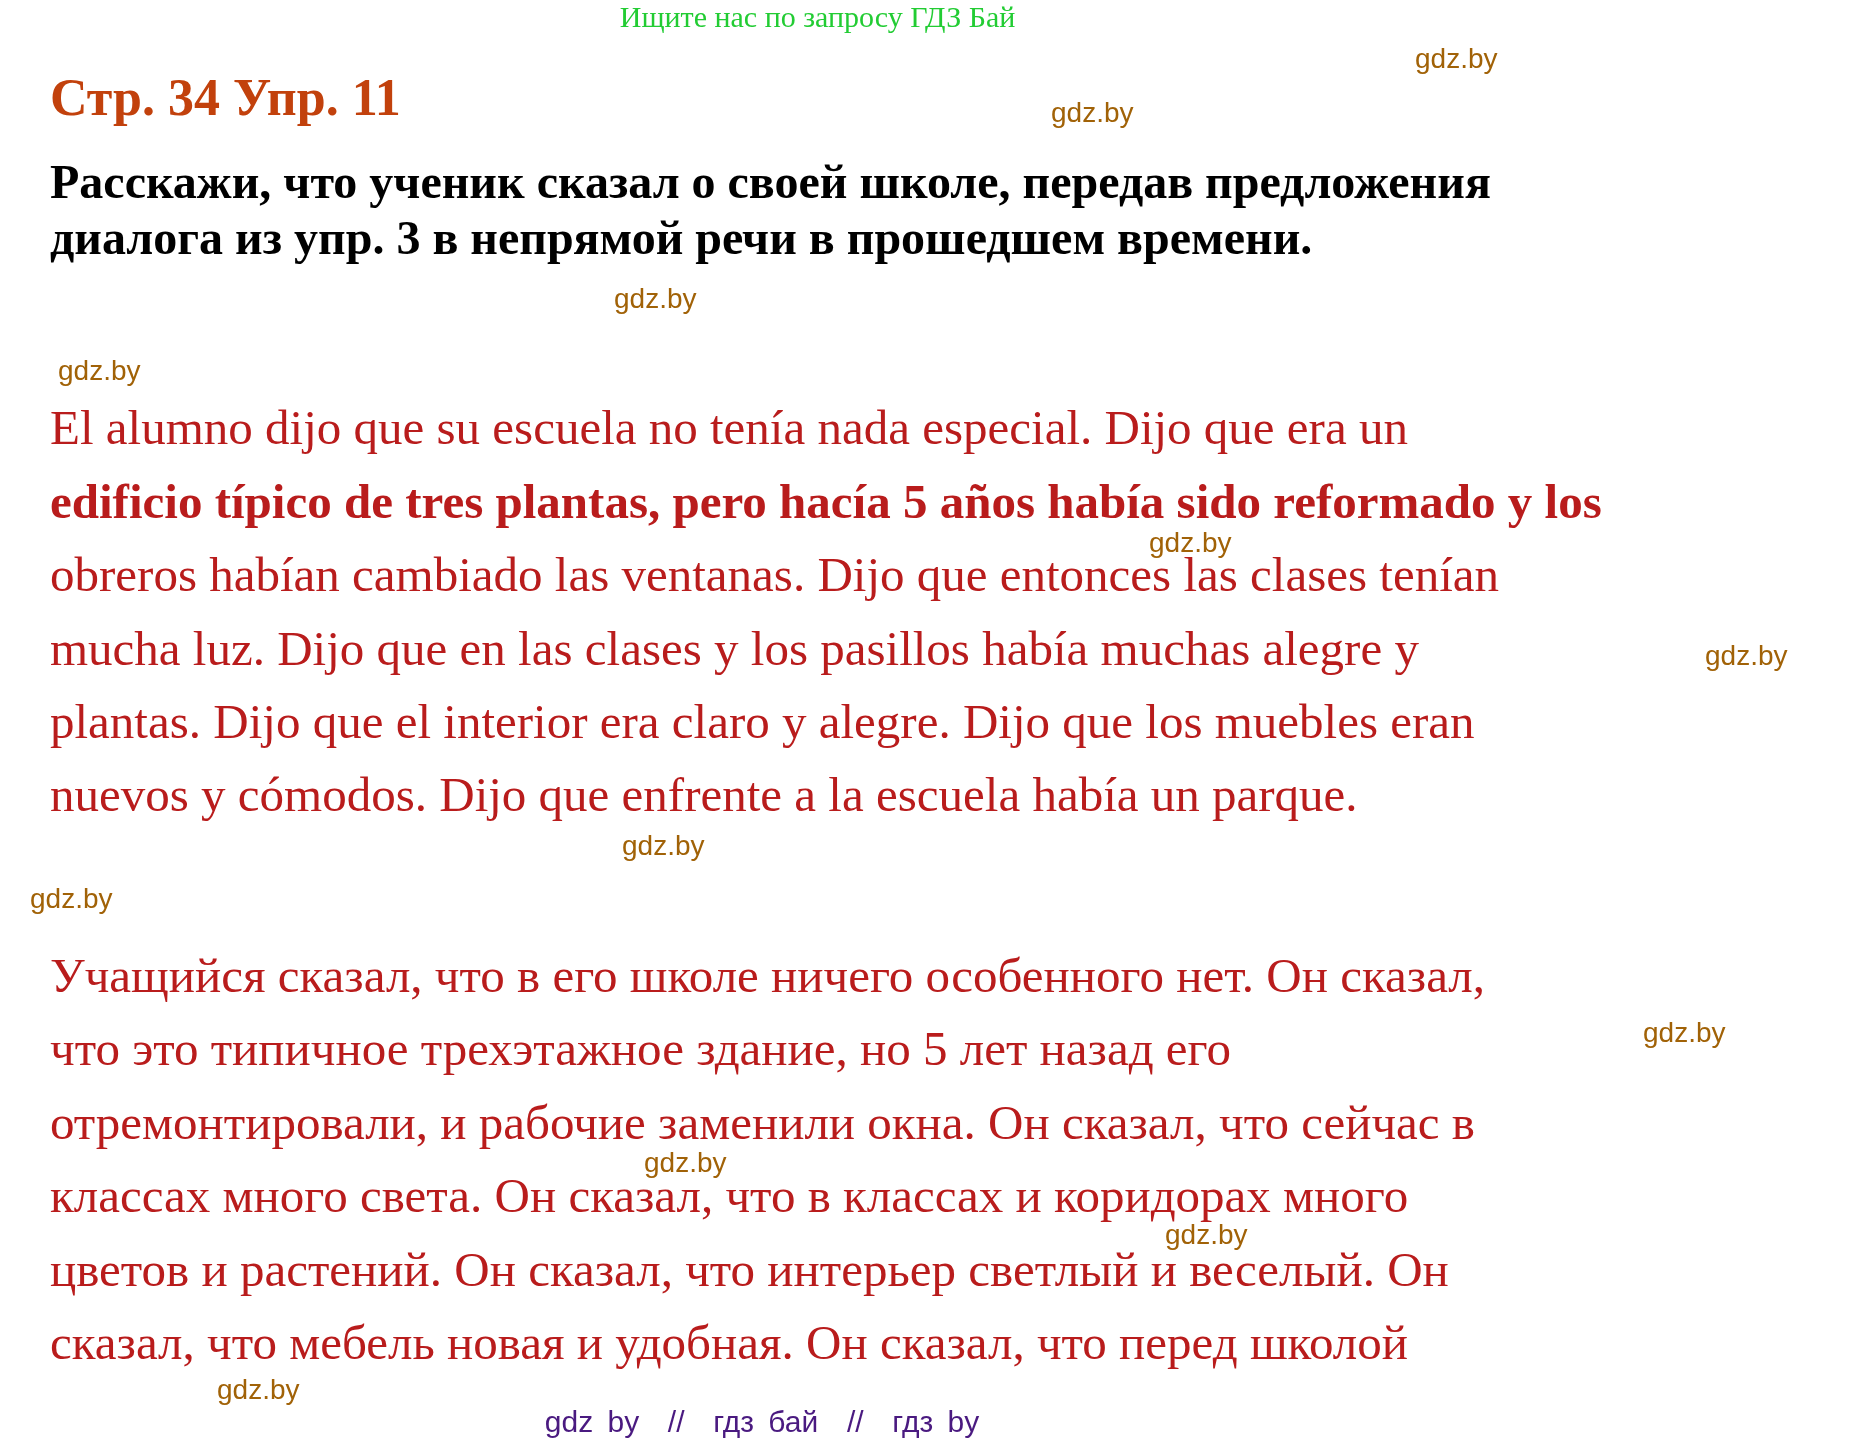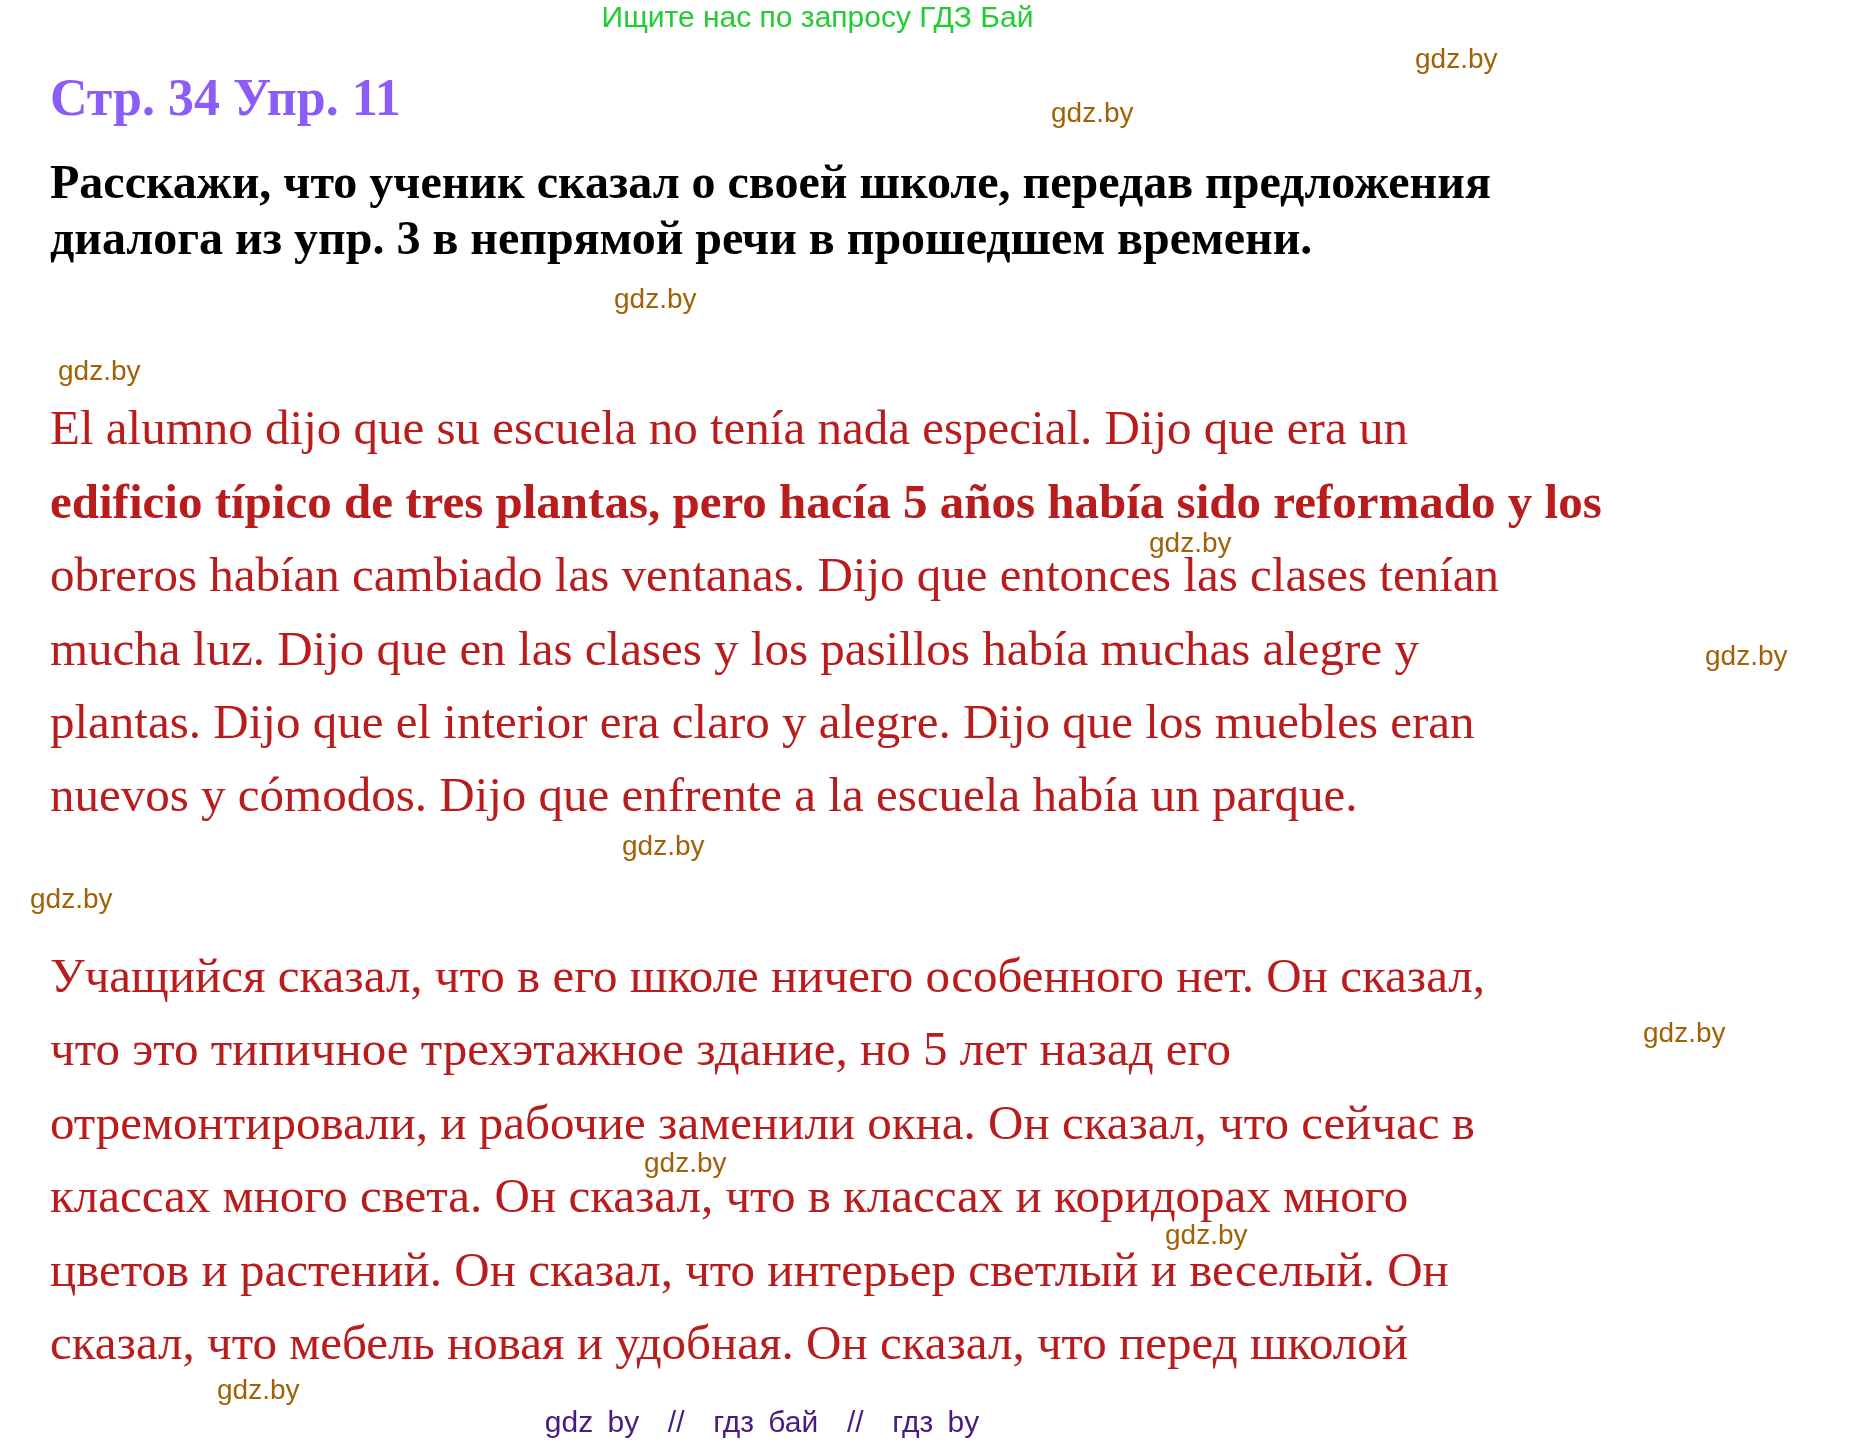--- a/index.html
+++ b/index.html
@@ -1,25 +1,25 @@
 <!DOCTYPE html>
 <html><head>
 <meta charset="utf-8">
 <style>
   html, body { margin: 0; padding: 0; background: #ffffff; }
   body { width: 1863px; height: 1442px; position: relative; overflow: hidden; }
   .abs { position: absolute; white-space: nowrap; }
   .banner {
-    font-family: Liberation Sans, sans-serif;
+    font-family: Liberation Serif, serif;
     font-size: 30px; color: #22cc33;
     left: 0; width: 1635px; text-align: center; top: 0px; line-height: 34px;
   }
   .title {
     font-family: "Liberation Serif", serif; font-weight: bold;
-    font-size: 52px; color: #8b5cf6; left: 50px; top: 68px; line-height: 60px;
+    font-size: 52px; color: #c2410c; left: 50px; top: 68px; line-height: 60px;
   }
   .instr {
     font-family: "Liberation Serif", serif; font-weight: bold;
     font-size: 48px; color: #000; left: 50px; line-height: 72px;
   }
   .body-line {
     font-family: "Liberation Serif", serif;
     font-size: 49px; color: #b91c1c; left: 50px; line-height: 60px;
   }
   .wm {

